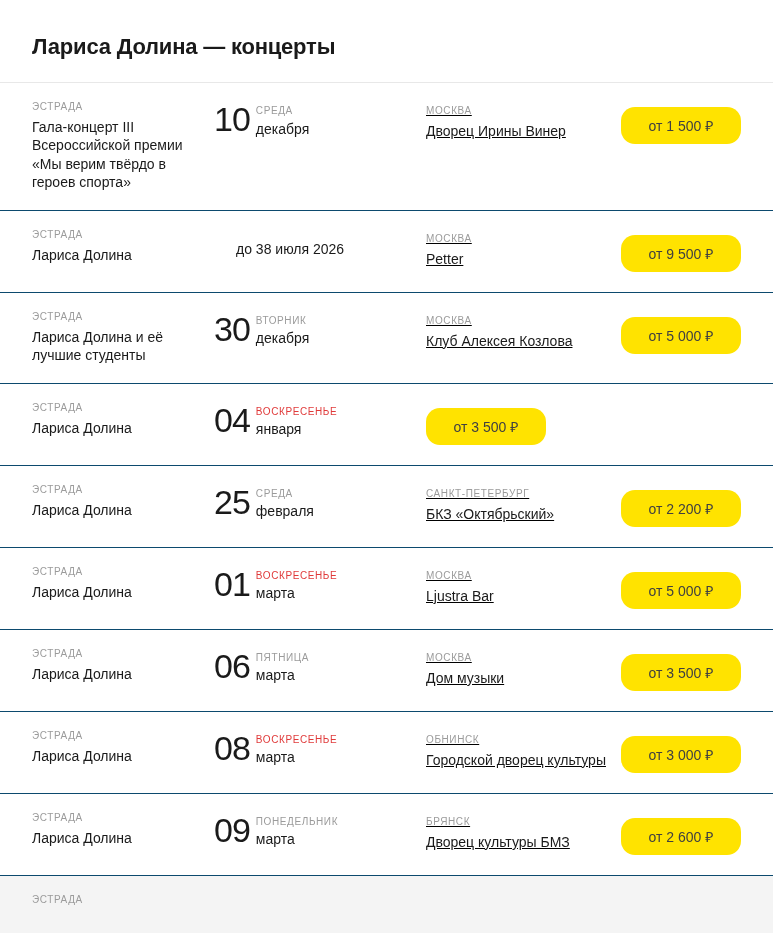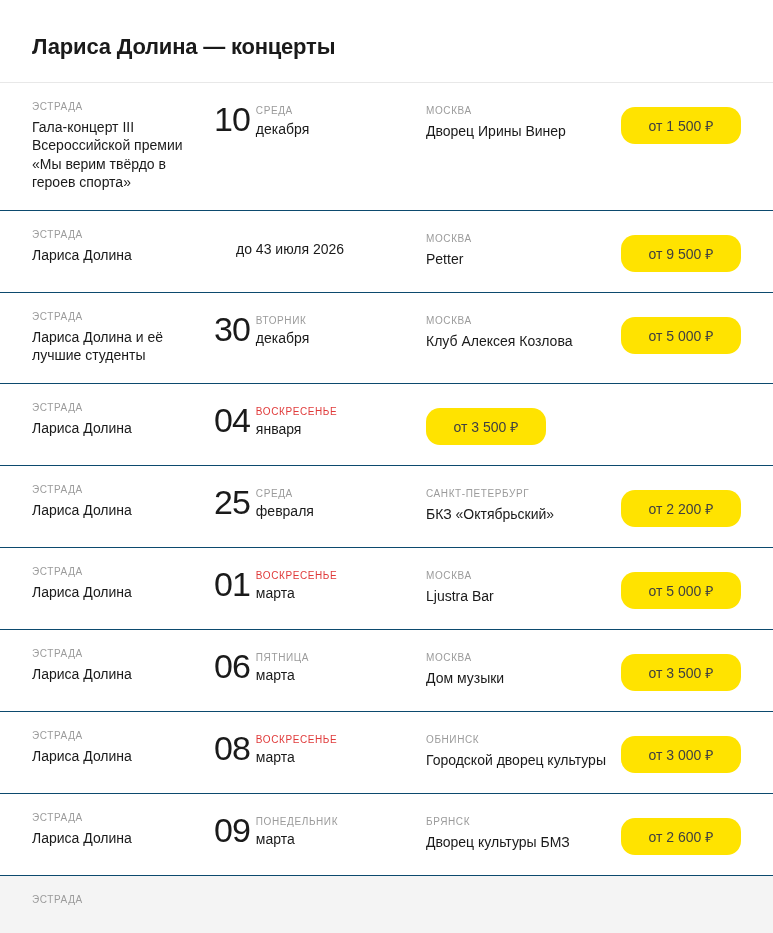--- a/index.html
+++ b/index.html
@@ -99,20 +99,21 @@
     font-size: 14px;
     color: #1a1a1a;
     padding-top: 10px;
     padding-left: 22px;
   }
   
   .col-venue {
     flex: 1 1 auto;
     padding-top: 4px;
     padding-right: 2px;
+    text-decoration: underline;
   }
   .city {
     font-size: 10px;
     letter-spacing: 0.6px;
     color: #9b9b9b;
     text-transform: uppercase;
     margin-bottom: 6px;
   }
   .venue {
     font-size: 14px;
@@ -170,21 +171,21 @@
         <div class="col-price">
           <button class="price-btn">от 1 500 ₽</button>
         </div>
       </div>
       <div class="event-row">
         <div class="col-title">
           <div class="genre">ЭСТРАДА</div>
           <div class="title">Лариса Долина</div>
         </div>
         <div class="col-date">
-          <div class="date-plain">до 43 июля 2026</div>
+          <div class="date-plain">до 38 июля 2026</div>
         </div>
         <div class="col-venue">
           <div class="city">МОСКВА</div>
           <div class="venue">Petter</div>
         </div>
         <div class="col-price">
           <button class="price-btn">от 9 500 ₽</button>
         </div>
       </div>
       <div class="event-row">

